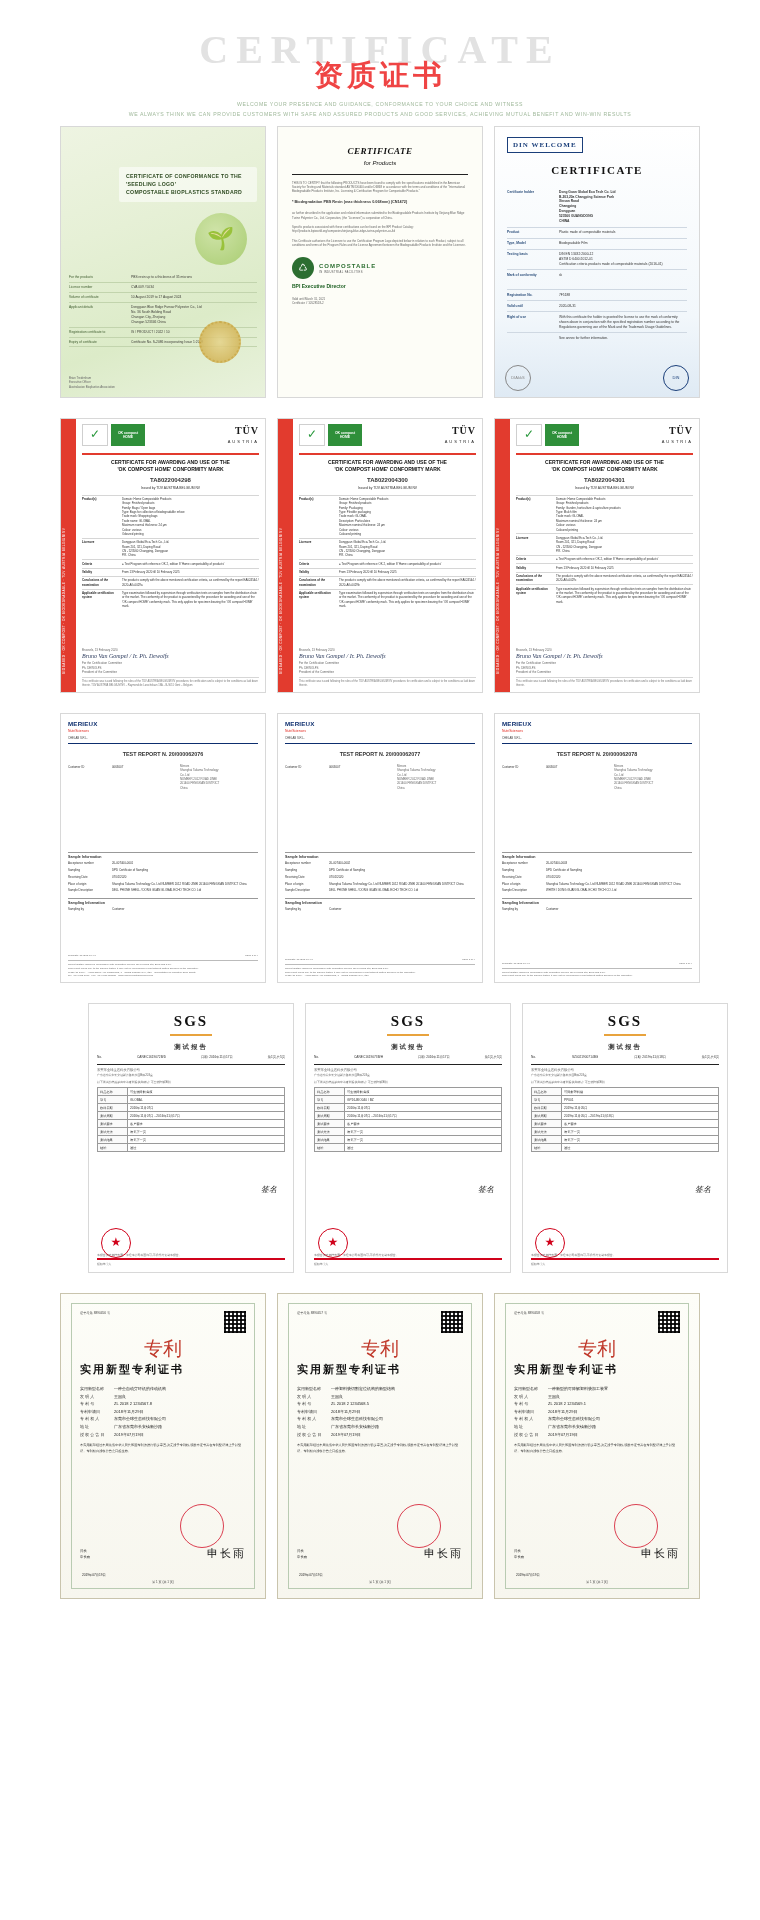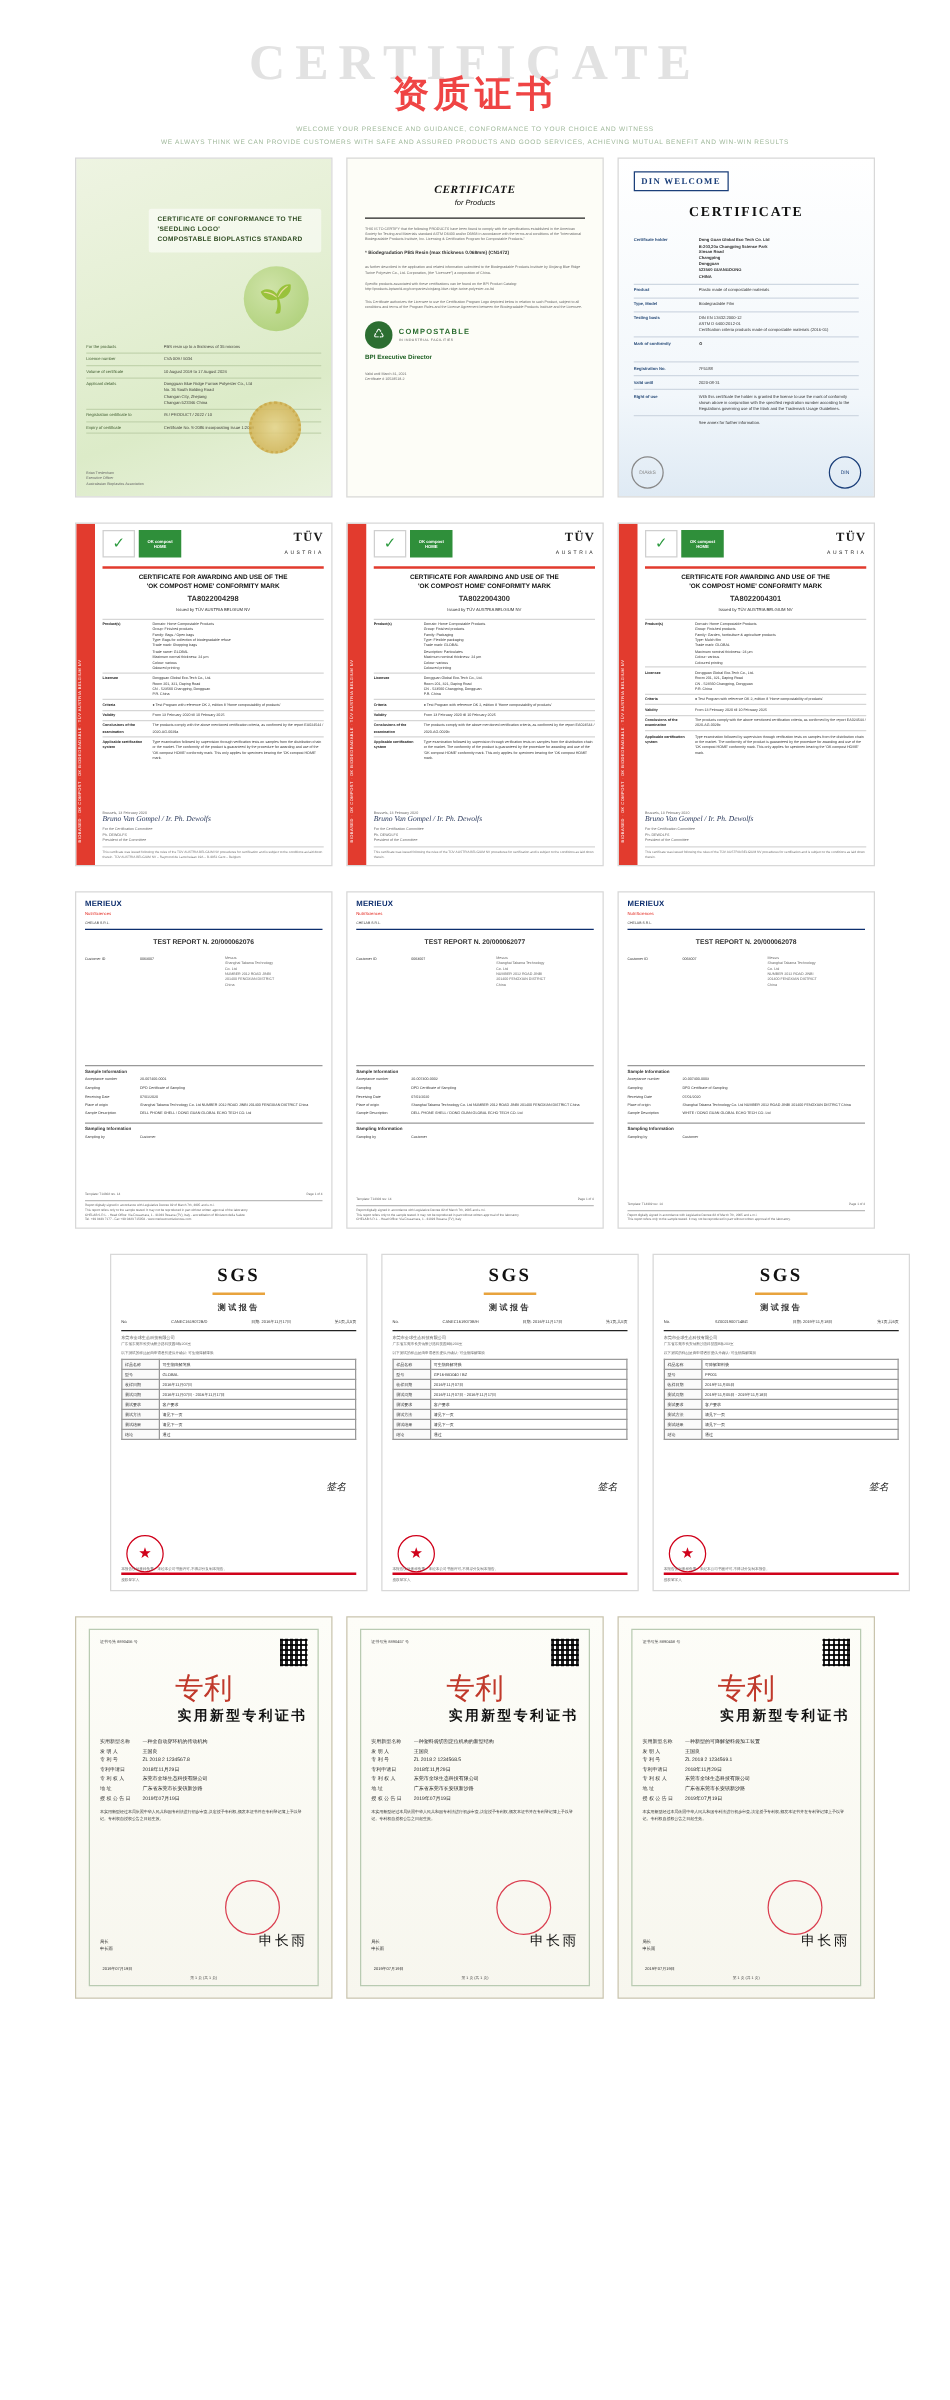--- a/index.html
+++ b/index.html
@@ -257,35 +257,35 @@
   }
   .pat-inner { border: 1px solid #b9cbb2; height: 100%; padding: 7px 8px; position: relative; }
   .pat-top { display:flex; justify-content:space-between; align-items:flex-start; }
   .pat-no { font-size:3.2px; color:#444; }
   .pat-qr { width: 22px; height: 22px; background:
       repeating-linear-gradient(0deg,#222 0 2px,#fff 2px 4px),
       repeating-linear-gradient(90deg,#222 0 2px,transparent 2px 4px);
     background-blend-mode: multiply; }
   .pat-emblem { text-align:center; margin-top: 6px; }
   .pat-emblem .mark {
-    display:inline-block; font-size: 23px; color: #c0392b;
+    display:inline-block; font-size: 19px; color: #c0392b;
     font-family:Liberation Serif, serif; line-height:1;
   }
   .pat h3 {
-    margin: 4px 0 7px; text-align:right;
+    margin: 4px 0 7px; text-align:left;
     font-size: 11px; letter-spacing: 2px; color:#111; font-weight:bold;
   }
   .pat-rows { font-size: 4px; color:#222; line-height: 1.9; }
   .pat-rows .r { display:flex; }
   .pat-rows .r .k { width: 34px; color:#333; }
   .pat-rows .r .v { flex:1; }
   .pat-note { font-size: 3.2px; color:#333; margin: 5px 0; line-height:1.7;}
   .pat-sign {
     position:absolute; left: 8px; right: 8px; bottom: 26px;
-    display:flex; align-items:flex-end; justify-content:space-between;
+    display:flex; align-items:center; justify-content:space-between;
   }
   .pat-sign .lbl { font-size: 3.4px; color:#222; line-height: 1.8;}
   .pat-sign .name { font-family:"Liberation Serif",serif; font-size: 11px; color:#111; letter-spacing:2px;}
   .pat-stamp {
     position:absolute; right: 30px; bottom: 40px;
     width: 44px; height: 44px; border-radius:50%;
     border: 1.6px solid #d0021b; opacity:.75;
   }
   .pat-foot { position:absolute; left:0; right:0; bottom: 4px; text-align:center; font-size:3px; color:#444;}
   .pat-date { position:absolute; left: 10px; bottom: 10px; font-size:3.2px; color:#222;}

